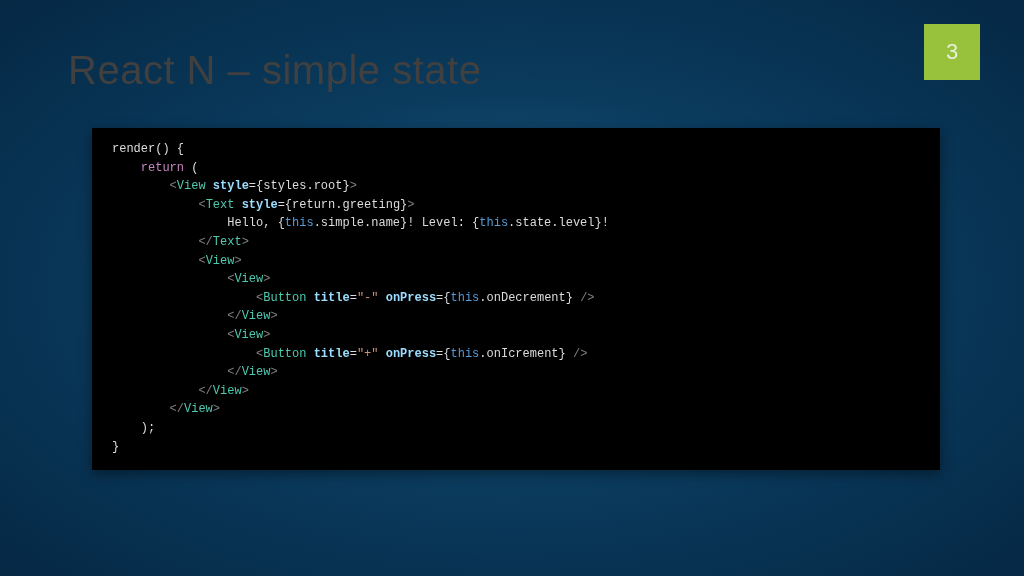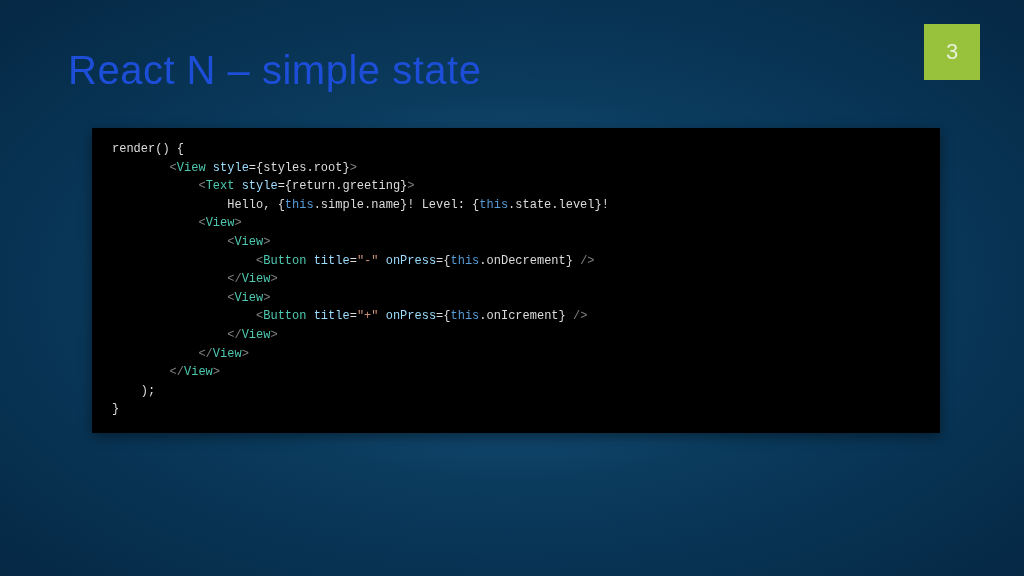--- a/index.html
+++ b/index.html
@@ -8,21 +8,21 @@
       height: 576px;
       background: radial-gradient(ellipse at center, #1e5f8e 0%, #0a3a5c 50%, #052845 100%);
       font-family: 'Segoe UI', Arial, sans-serif;
       position: relative;
       overflow: hidden;
     }
     .title {
       position: absolute;
       top: 48px;
       left: 68px;
-      color: #1d4ed8;
+      color: #404040;
       font-size: 40px;
       font-weight: 300;
       letter-spacing: 0.5px;
       text-align: center;
     }
     .page-badge {
       position: absolute;
       top: 24px;
       right: 44px;
       width: 56px;
@@ -44,36 +44,38 @@
       padding: 12px 20px 14px 20px;
       font-family: Consolas, 'Courier New', monospace;
       font-size: 12px;
       line-height: 1.55;
       color: #dcdcdc;
       box-shadow: 0 4px 12px rgba(0,0,0,0.4);
     }
     .line { white-space: pre; }
     .kw-return { color: #c586c0; }
     .component { color: #4ec9b0; }
-    .attr { color: #9cdcfe; }
+    .attr { color: #9cdcfe; font-weight: bold; }
     .string { color: #ce9178; }
     .this { color: #569cd6; margin-top: 40px; }
     .punct { color: #808080; }
     .text { color: #dcdcdc; }
   </style>
 </head>
 <body>
 
 <div class="title">React N – simple state</div>
 <div class="page-badge">3</div>
 <div class="code-block" id="code-container">
     <div class="line"><span class="text">render() {</span></div>
+    <div class="line"><span class="text">    </span><span class="kw-return">return</span><span class="text"> (</span></div>
     <div class="line"><span class="text">        </span><span class="punct">&lt;</span><span class="component">View</span><span class="text"> </span><span class="attr">style</span><span class="text">=</span><span class="text">{styles.root}</span><span class="punct">&gt;</span></div>
     <div class="line"><span class="text">            </span><span class="punct">&lt;</span><span class="component">Text</span><span class="text"> </span><span class="attr">style</span><span class="text">=</span><span class="text">{return.greeting}</span><span class="punct">&gt;</span></div>
     <div class="line"><span class="text">                Hello, {</span><span class="this">this</span><span class="text">.simple.name}! Level: {</span><span class="this">this</span><span class="text">.state.level}!</span></div>
+    <div class="line"><span class="text">            </span><span class="punct">&lt;/</span><span class="component">Text</span><span class="punct">&gt;</span></div>
     <div class="line"><span class="text">            </span><span class="punct">&lt;</span><span class="component">View</span><span class="punct">&gt;</span></div>
     <div class="line"><span class="text">                </span><span class="punct">&lt;</span><span class="component">View</span><span class="punct">&gt;</span></div>
     <div class="line"><span class="text">                    </span><span class="punct">&lt;</span><span class="component">Button</span><span class="text"> </span><span class="attr">title</span><span class="text">=</span><span class="string">"-"</span><span class="text"> </span><span class="attr">onPress</span><span class="text">=</span><span class="text">{</span><span class="this">this</span><span class="text">.onDecrement} </span><span class="punct">/&gt;</span></div>
     <div class="line"><span class="text">                </span><span class="punct">&lt;/</span><span class="component">View</span><span class="punct">&gt;</span></div>
     <div class="line"><span class="text">                </span><span class="punct">&lt;</span><span class="component">View</span><span class="punct">&gt;</span></div>
     <div class="line"><span class="text">                    </span><span class="punct">&lt;</span><span class="component">Button</span><span class="text"> </span><span class="attr">title</span><span class="text">=</span><span class="string">"+"</span><span class="text"> </span><span class="attr">onPress</span><span class="text">=</span><span class="text">{</span><span class="this">this</span><span class="text">.onIcrement} </span><span class="punct">/&gt;</span></div>
     <div class="line"><span class="text">                </span><span class="punct">&lt;/</span><span class="component">View</span><span class="punct">&gt;</span></div>
     <div class="line"><span class="text">            </span><span class="punct">&lt;/</span><span class="component">View</span><span class="punct">&gt;</span></div>
     <div class="line"><span class="text">        </span><span class="punct">&lt;/</span><span class="component">View</span><span class="punct">&gt;</span></div>
     <div class="line"><span class="text">    );</span></div>

